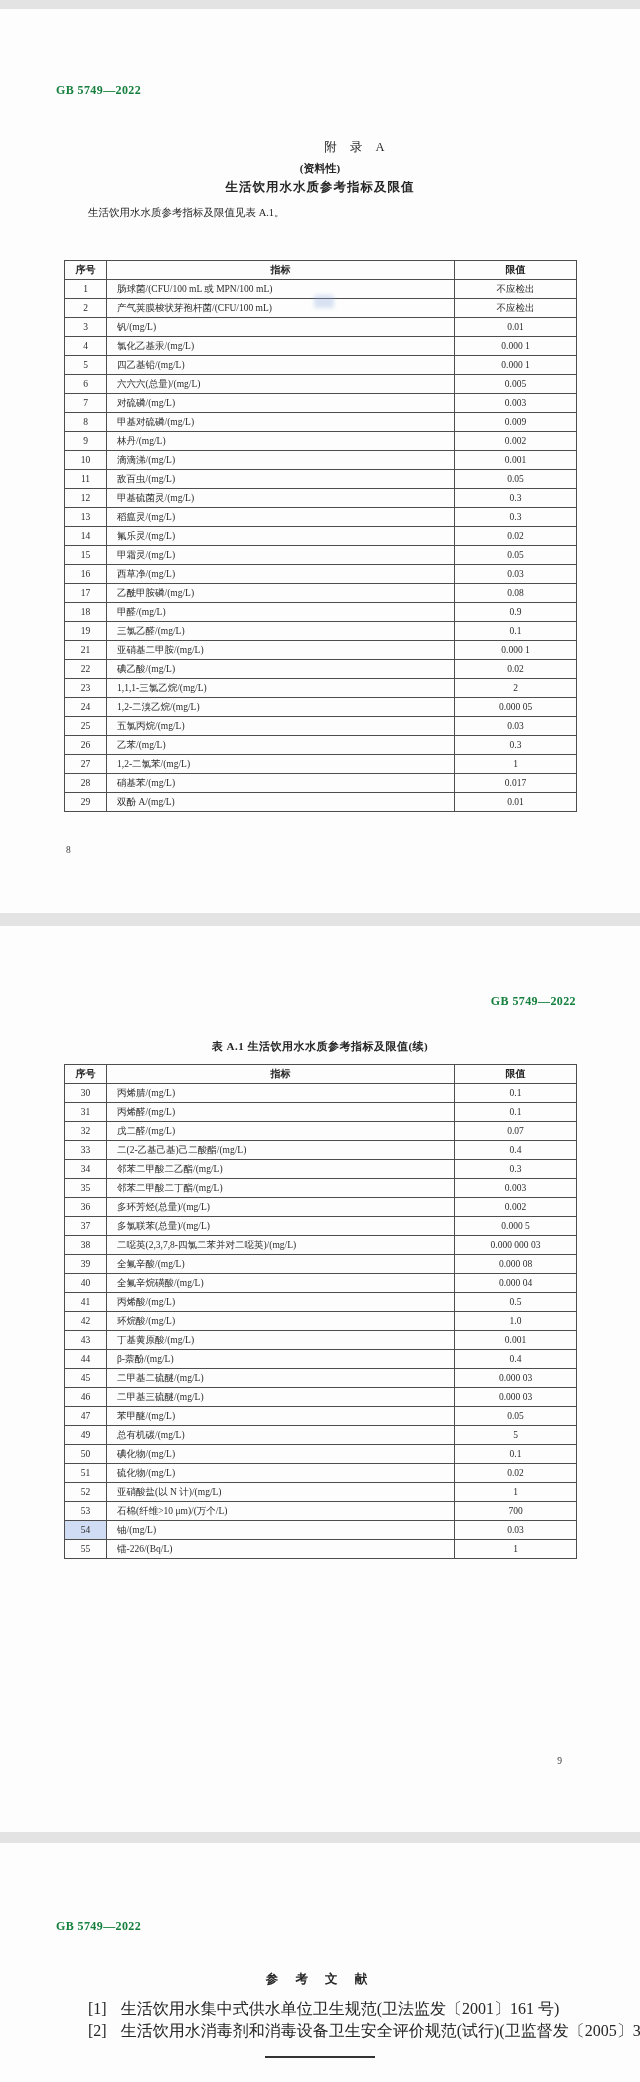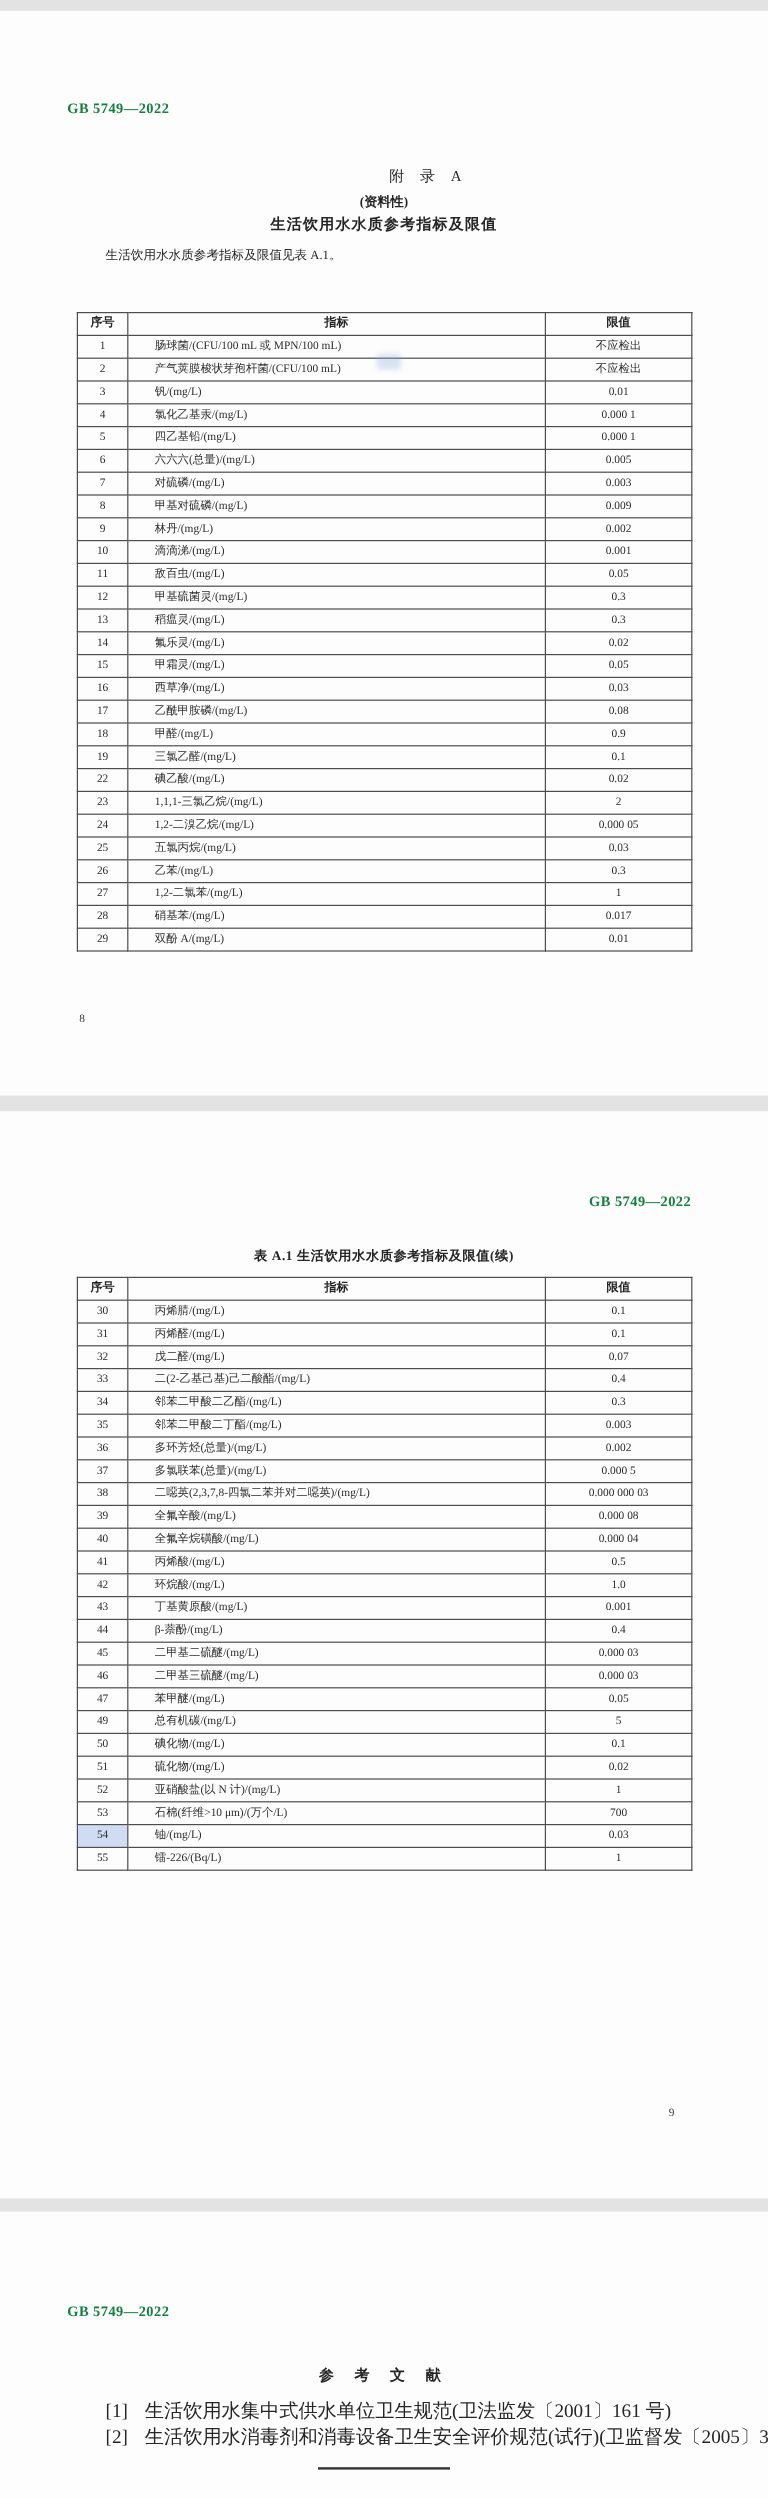--- a/index.html
+++ b/index.html
@@ -18,21 +18,21 @@
   .appendix-heading{font-size:12.5px;font-weight:700;letter-spacing:1px;}
   .intro-text{font-size:10.5px;}
   .table-title{font-size:11px;font-weight:700;letter-spacing:.5px;}
   table.limits{border-collapse:collapse;width:512px;table-layout:fixed;}
   table.limits th,table.limits td{
     border:1px solid #4d4d4d;height:18px;padding:0 4px;
     font-size:9.5px;line-height:1.15;overflow:hidden;white-space:nowrap;
   }
   table.limits th{font-size:10px;font-weight:700;text-align:center;}
   table.limits td{text-align:center;color:#2b2b2b;}
-  table.limits td.ind{text-align:left;padding-left:22px;}
+  table.limits td.ind{text-align:left;padding-left:10px;}
   td.hl{background:rgba(150,180,230,.45);}
   .pagenum{font-size:9.5px;color:#3a3a3a;}
   .ref-title{font-size:12.5px;font-weight:700;letter-spacing:7px;}
   .ref-line{font-size:16px;white-space:nowrap;}
   .ref-label{display:inline-block;margin-right:14px;}
   .end-rule{left:265px;width:110px;border-top:2px solid #333;}
   .artifact{background:rgba(140,170,220,.32);filter:blur(2px);border-radius:2px;}
 </style>
 </head>
 <body>
@@ -151,20 +151,25 @@
             <td>18</td>
             <td class="ind">甲醛/(mg/L)</td>
             <td>0.9</td>
           </tr>
           <tr>
             <td>19</td>
             <td class="ind">三氯乙醛/(mg/L)</td>
             <td>0.1</td>
           </tr>
           <tr>
+            <td>21</td>
+            <td class="ind">亚硝基二甲胺/(mg/L)</td>
+            <td>0.000 1</td>
+          </tr>
+          <tr>
             <td>22</td>
             <td class="ind">碘乙酸/(mg/L)</td>
             <td>0.02</td>
           </tr>
           <tr>
             <td>23</td>
             <td class="ind">1,1,1-三氯乙烷/(mg/L)</td>
             <td>2</td>
           </tr>
           <tr>

